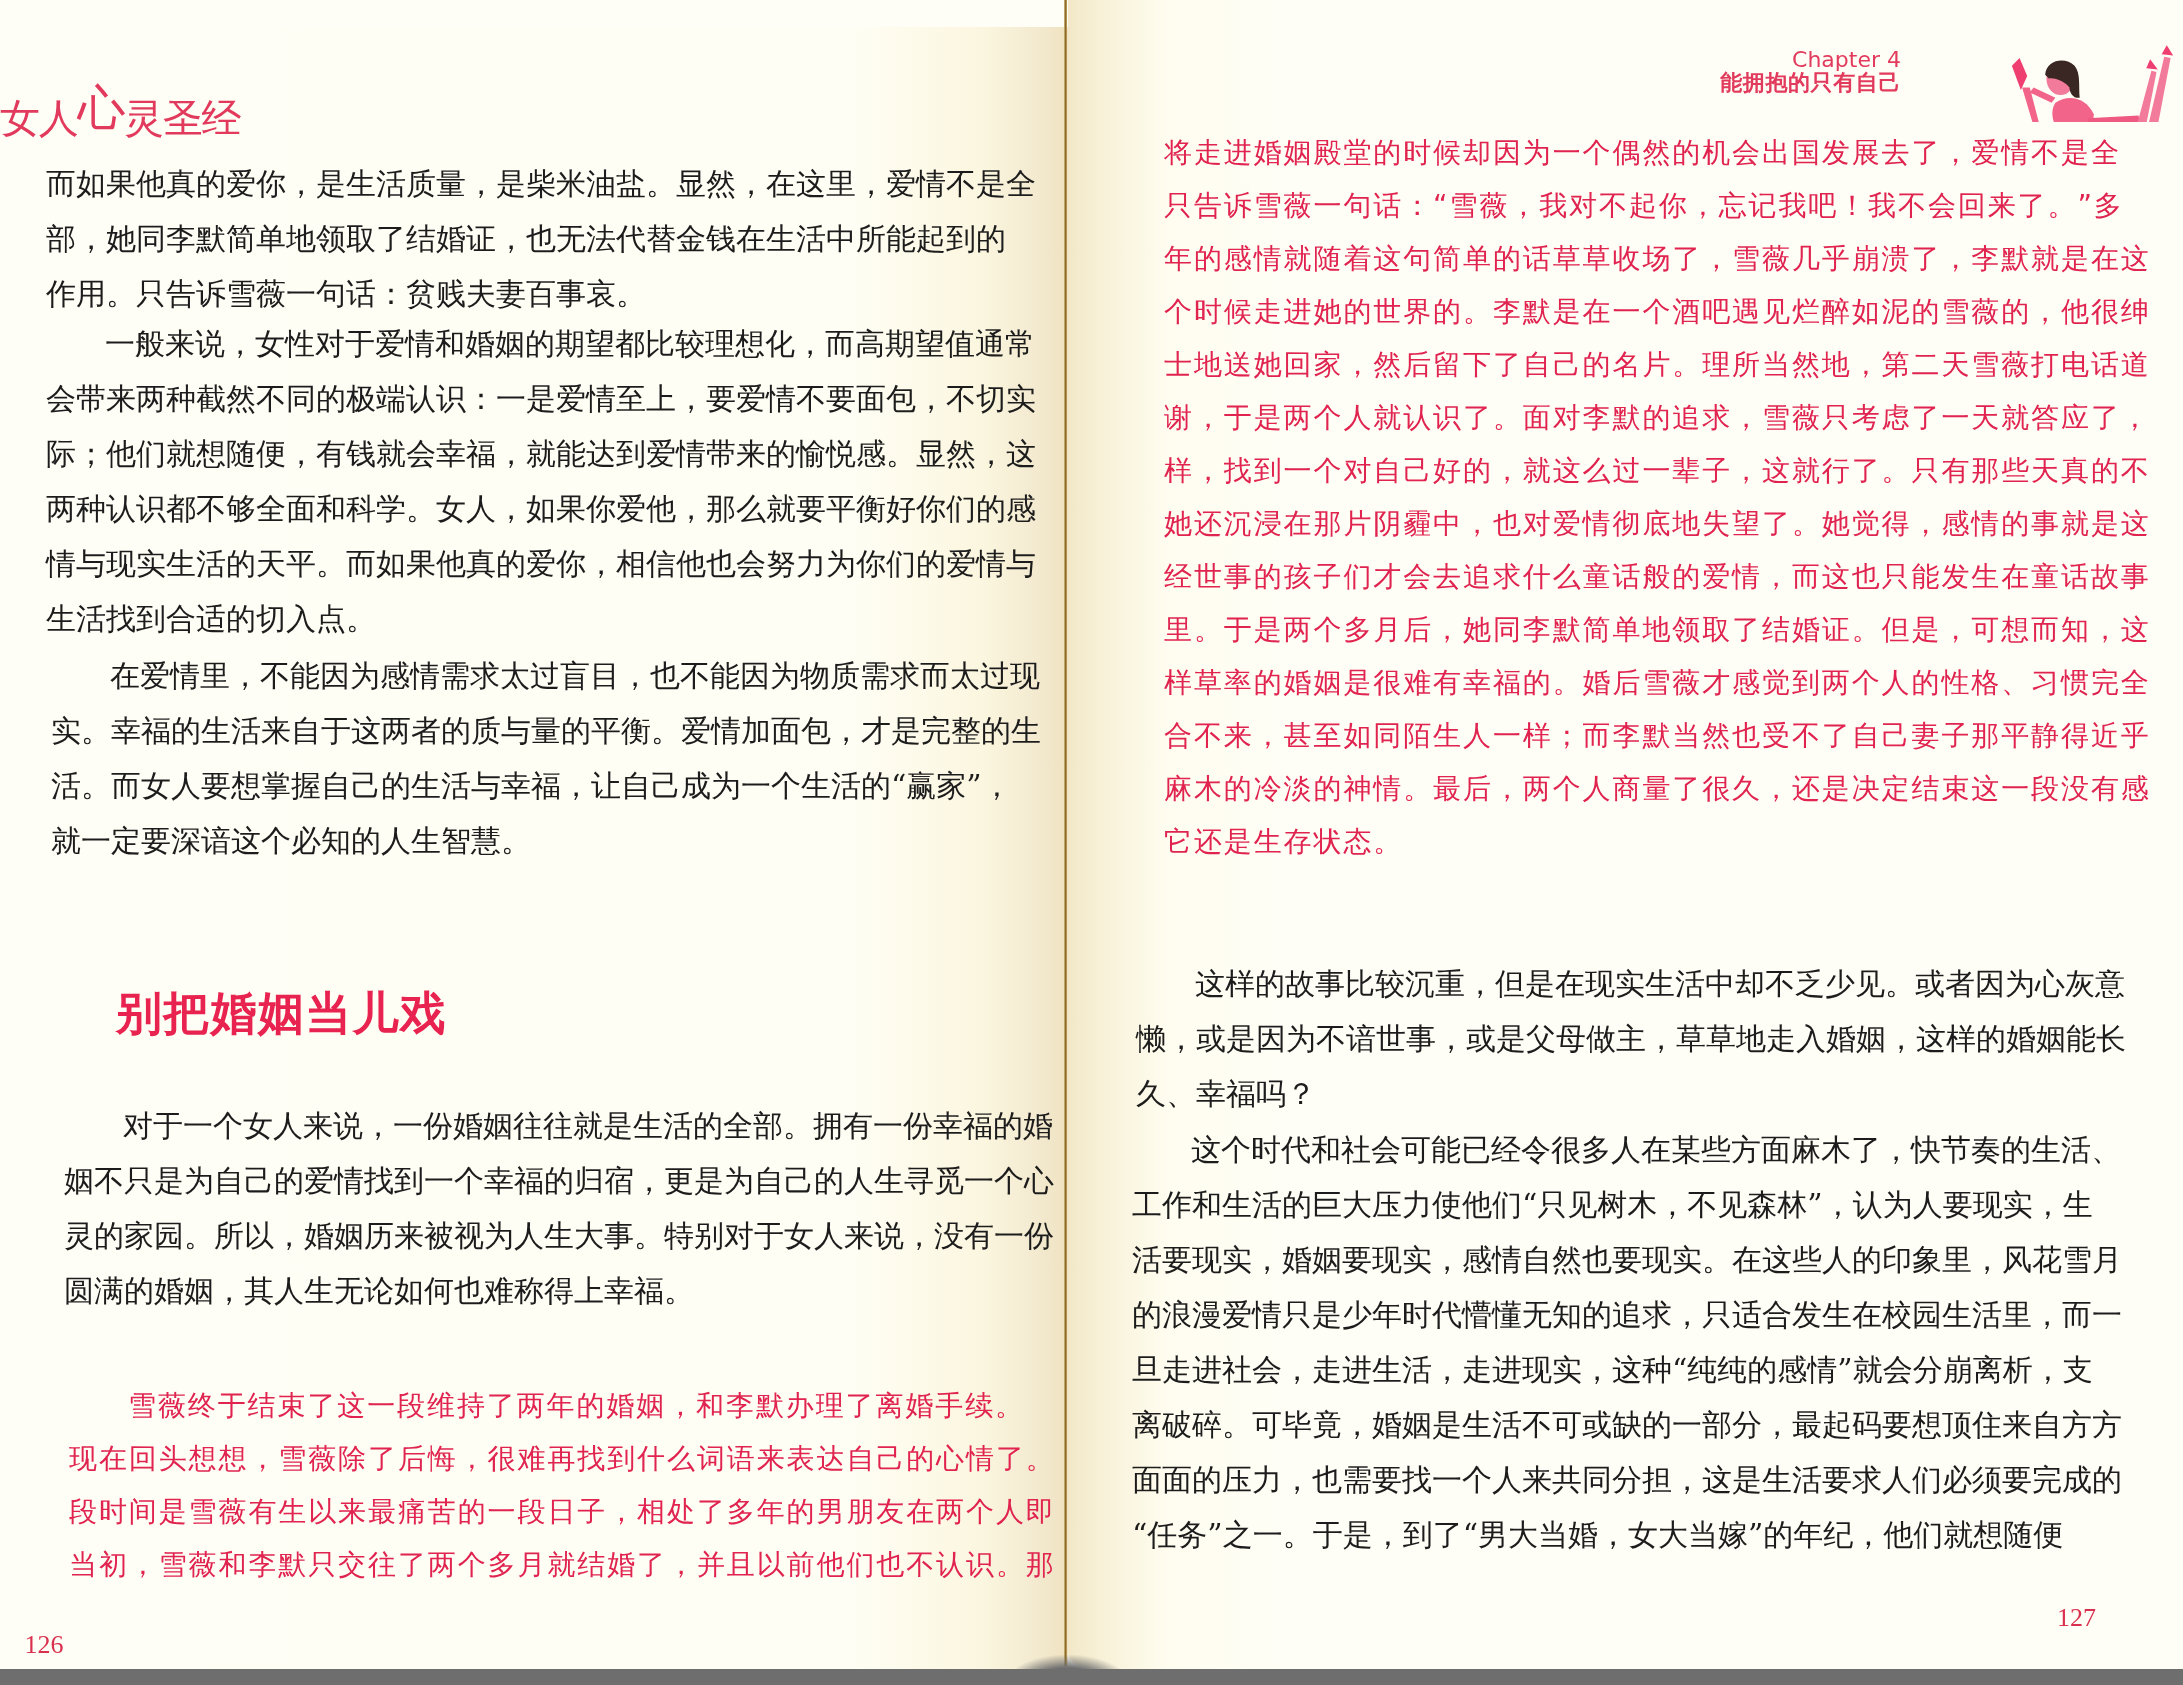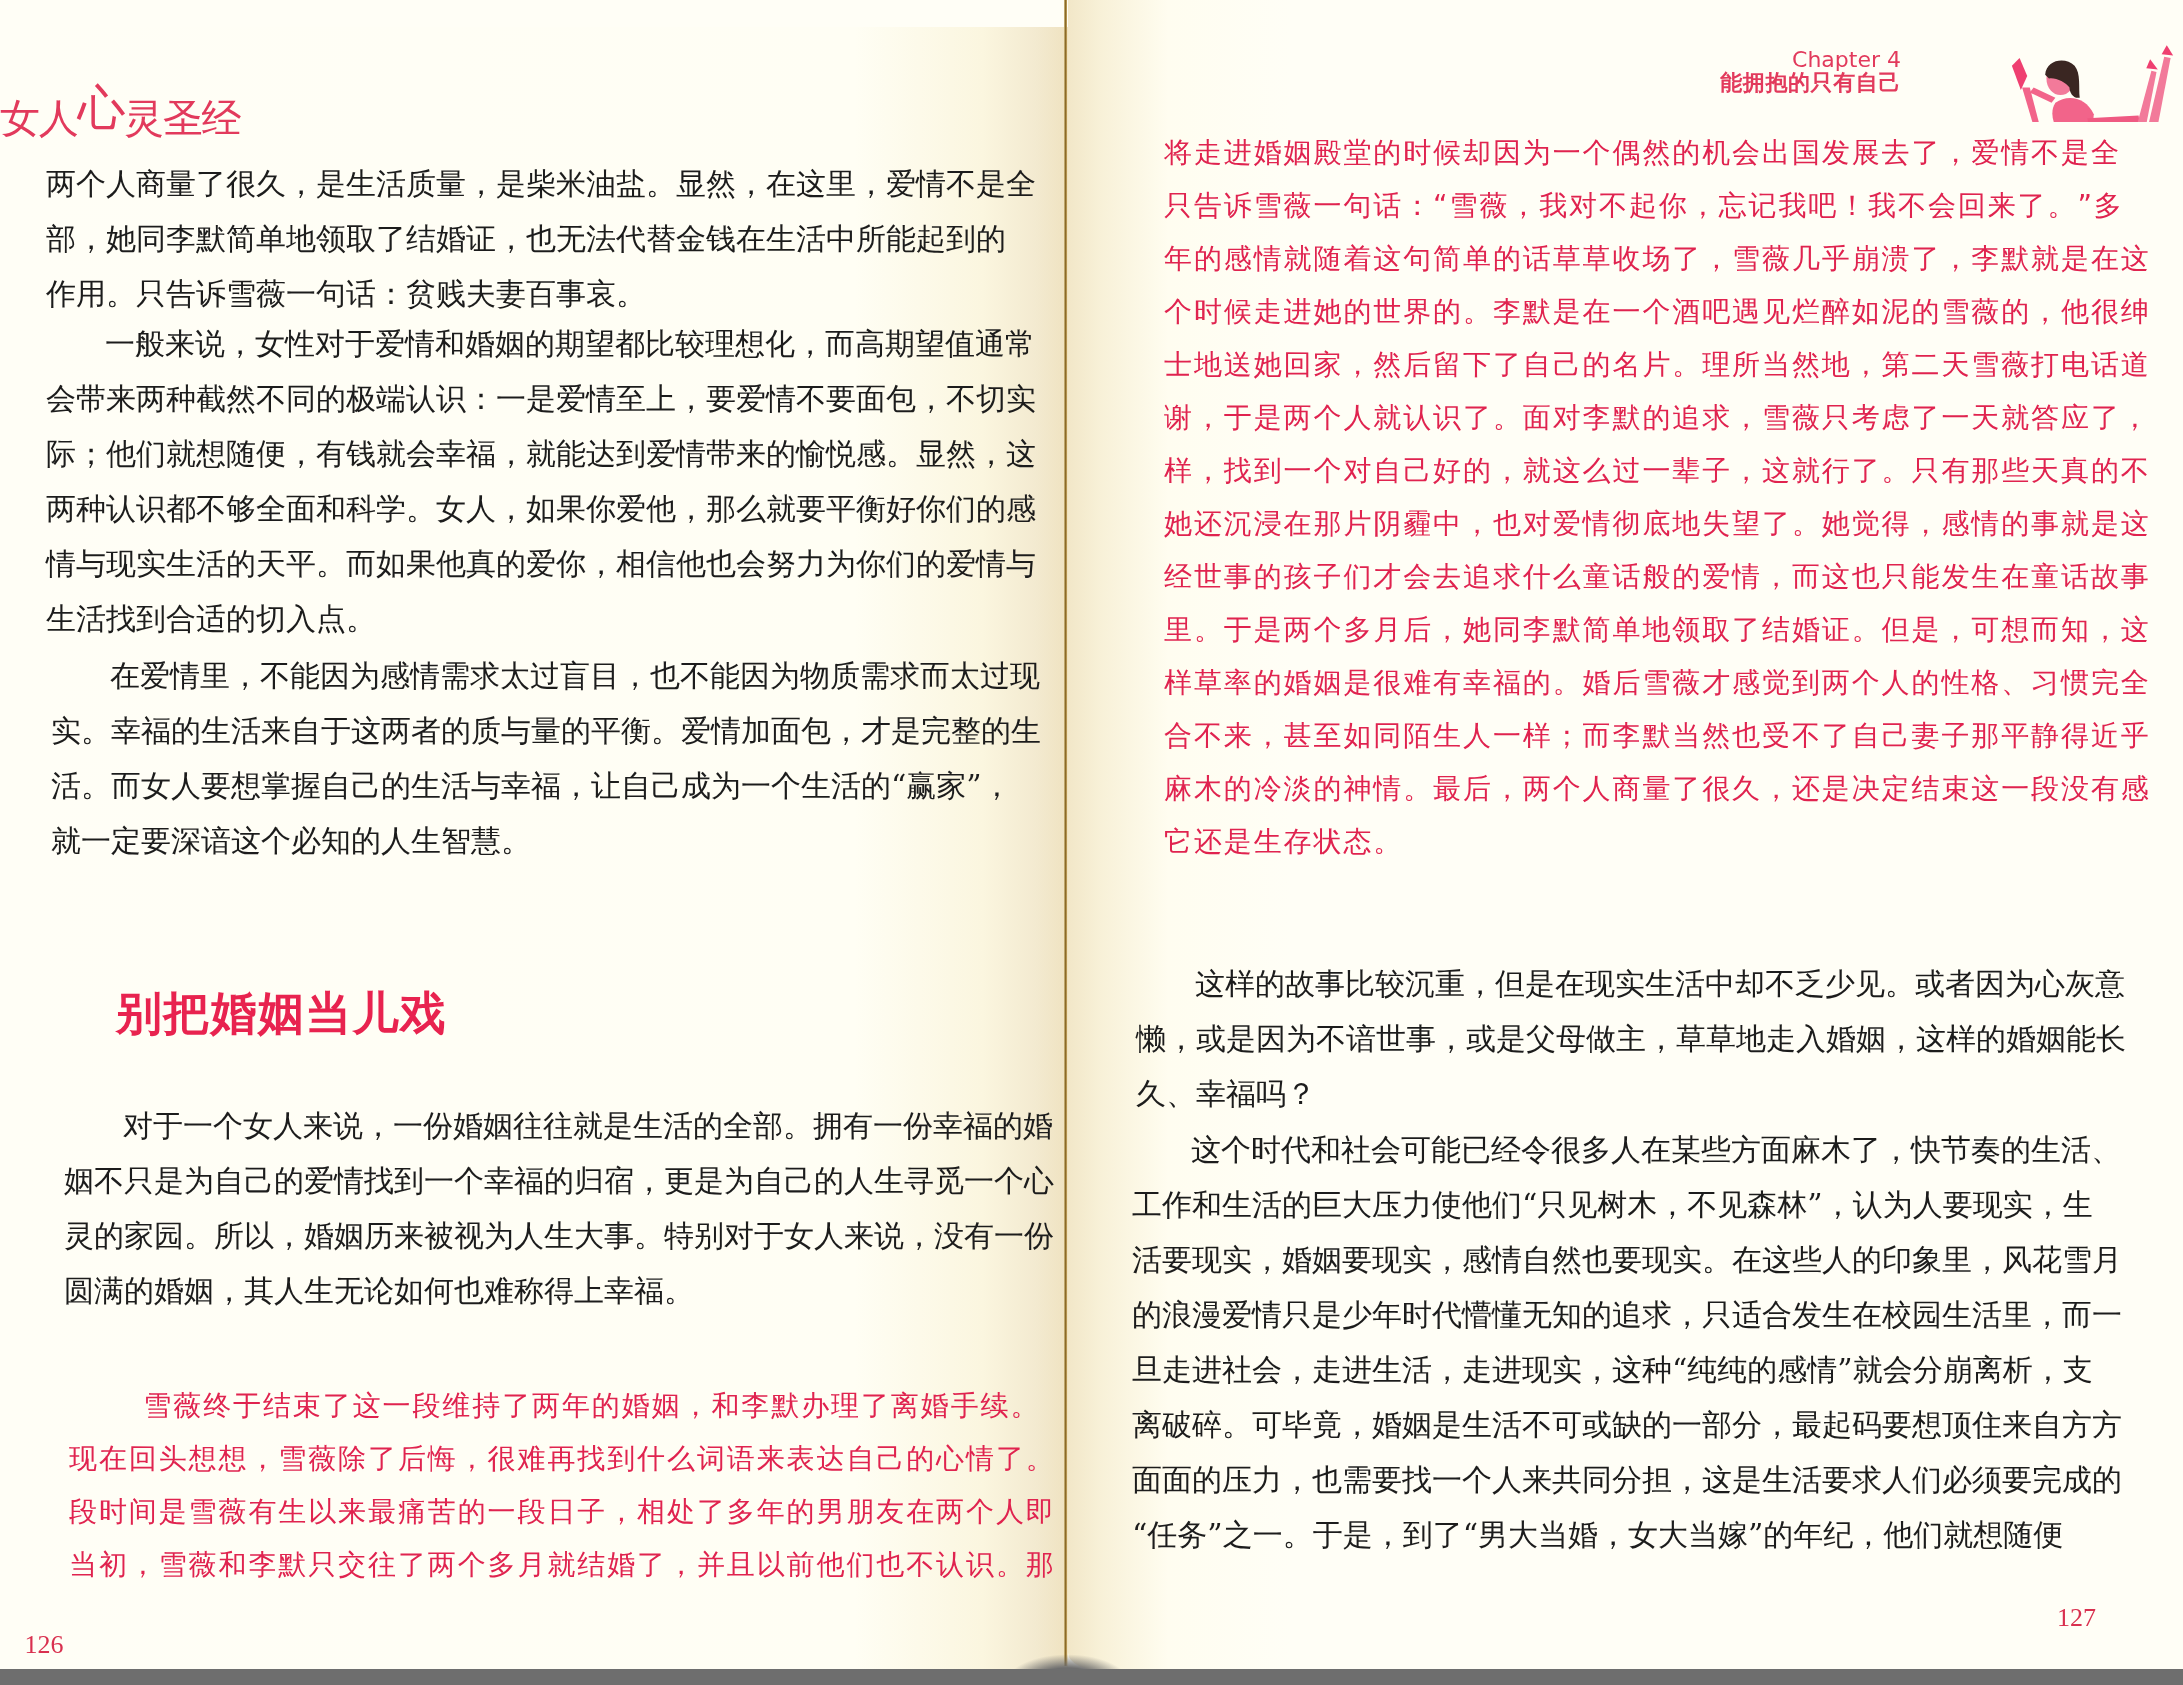--- a/index.html
+++ b/index.html
@@ -153,21 +153,21 @@
 
 <div class="spread">
 
   <div class="page left">
 
     <div class="book-title">
       <span>女人</span><span class="big">心</span><span>灵圣经</span>
     </div>
 
     <div class="text-block" style="left:46px; top:129px;">
-      <span class="line">两个人商量了很久，是生活质量，是柴米油盐。显然，在这里，爱情不是全</span>
+      <span class="line">而如果他真的爱你，是生活质量，是柴米油盐。显然，在这里，爱情不是全</span>
       <span class="line">部，她同李默简单地领取了结婚证，也无法代替金钱在生活中所能起到的</span>
       <span class="line">作用。只告诉雪薇一句话：贫贱夫妻百事哀。</span>
     </div>
 
     <div class="text-block" style="left:46px; top:289px;">
       <span class="line indent">一般来说，女性对于爱情和婚姻的期望都比较理想化，而高期望值通常</span>
       <span class="line">会带来两种截然不同的极端认识：一是爱情至上，要爱情不要面包，不切实</span>
       <span class="line">际；他们就想随便，有钱就会幸福，就能达到爱情带来的愉悦感。显然，这</span>
       <span class="line">两种认识都不够全面和科学。女人，如果你爱他，那么就要平衡好你们的感</span>
       <span class="line">情与现实生活的天平。而如果他真的爱你，相信他也会努力为你们的爱情与</span>
@@ -183,21 +183,21 @@
 
     <div class="section-heading">别把婚姻当儿戏</div>
 
     <div class="text-block" style="left:64px; top:1071px;">
       <span class="line indent">对于一个女人来说，一份婚姻往往就是生活的全部。拥有一份幸福的婚</span>
       <span class="line">姻不只是为自己的爱情找到一个幸福的归宿，更是为自己的人生寻觅一个心</span>
       <span class="line">灵的家园。所以，婚姻历来被视为人生大事。特别对于女人来说，没有一份</span>
       <span class="line">圆满的婚姻，其人生无论如何也难称得上幸福。</span>
     </div>
 
-    <div class="text-block red" style="left:69px; top:1352px;text-align:center;">
+    <div class="text-block red" style="left:69px; top:1352px;">
       <span class="line indent">雪薇终于结束了这一段维持了两年的婚姻，和李默办理了离婚手续。</span>
       <span class="line">现在回头想想，雪薇除了后悔，很难再找到什么词语来表达自己的心情了。</span>
       <span class="line">段时间是雪薇有生以来最痛苦的一段日子，相处了多年的男朋友在两个人即</span>
       <span class="line">当初，雪薇和李默只交往了两个多月就结婚了，并且以前他们也不认识。那</span>
     </div>
 
     <div class="page-number" style="left:24.4px; top:1603px;">126</div>
   </div>
 
   <div class="page right">

